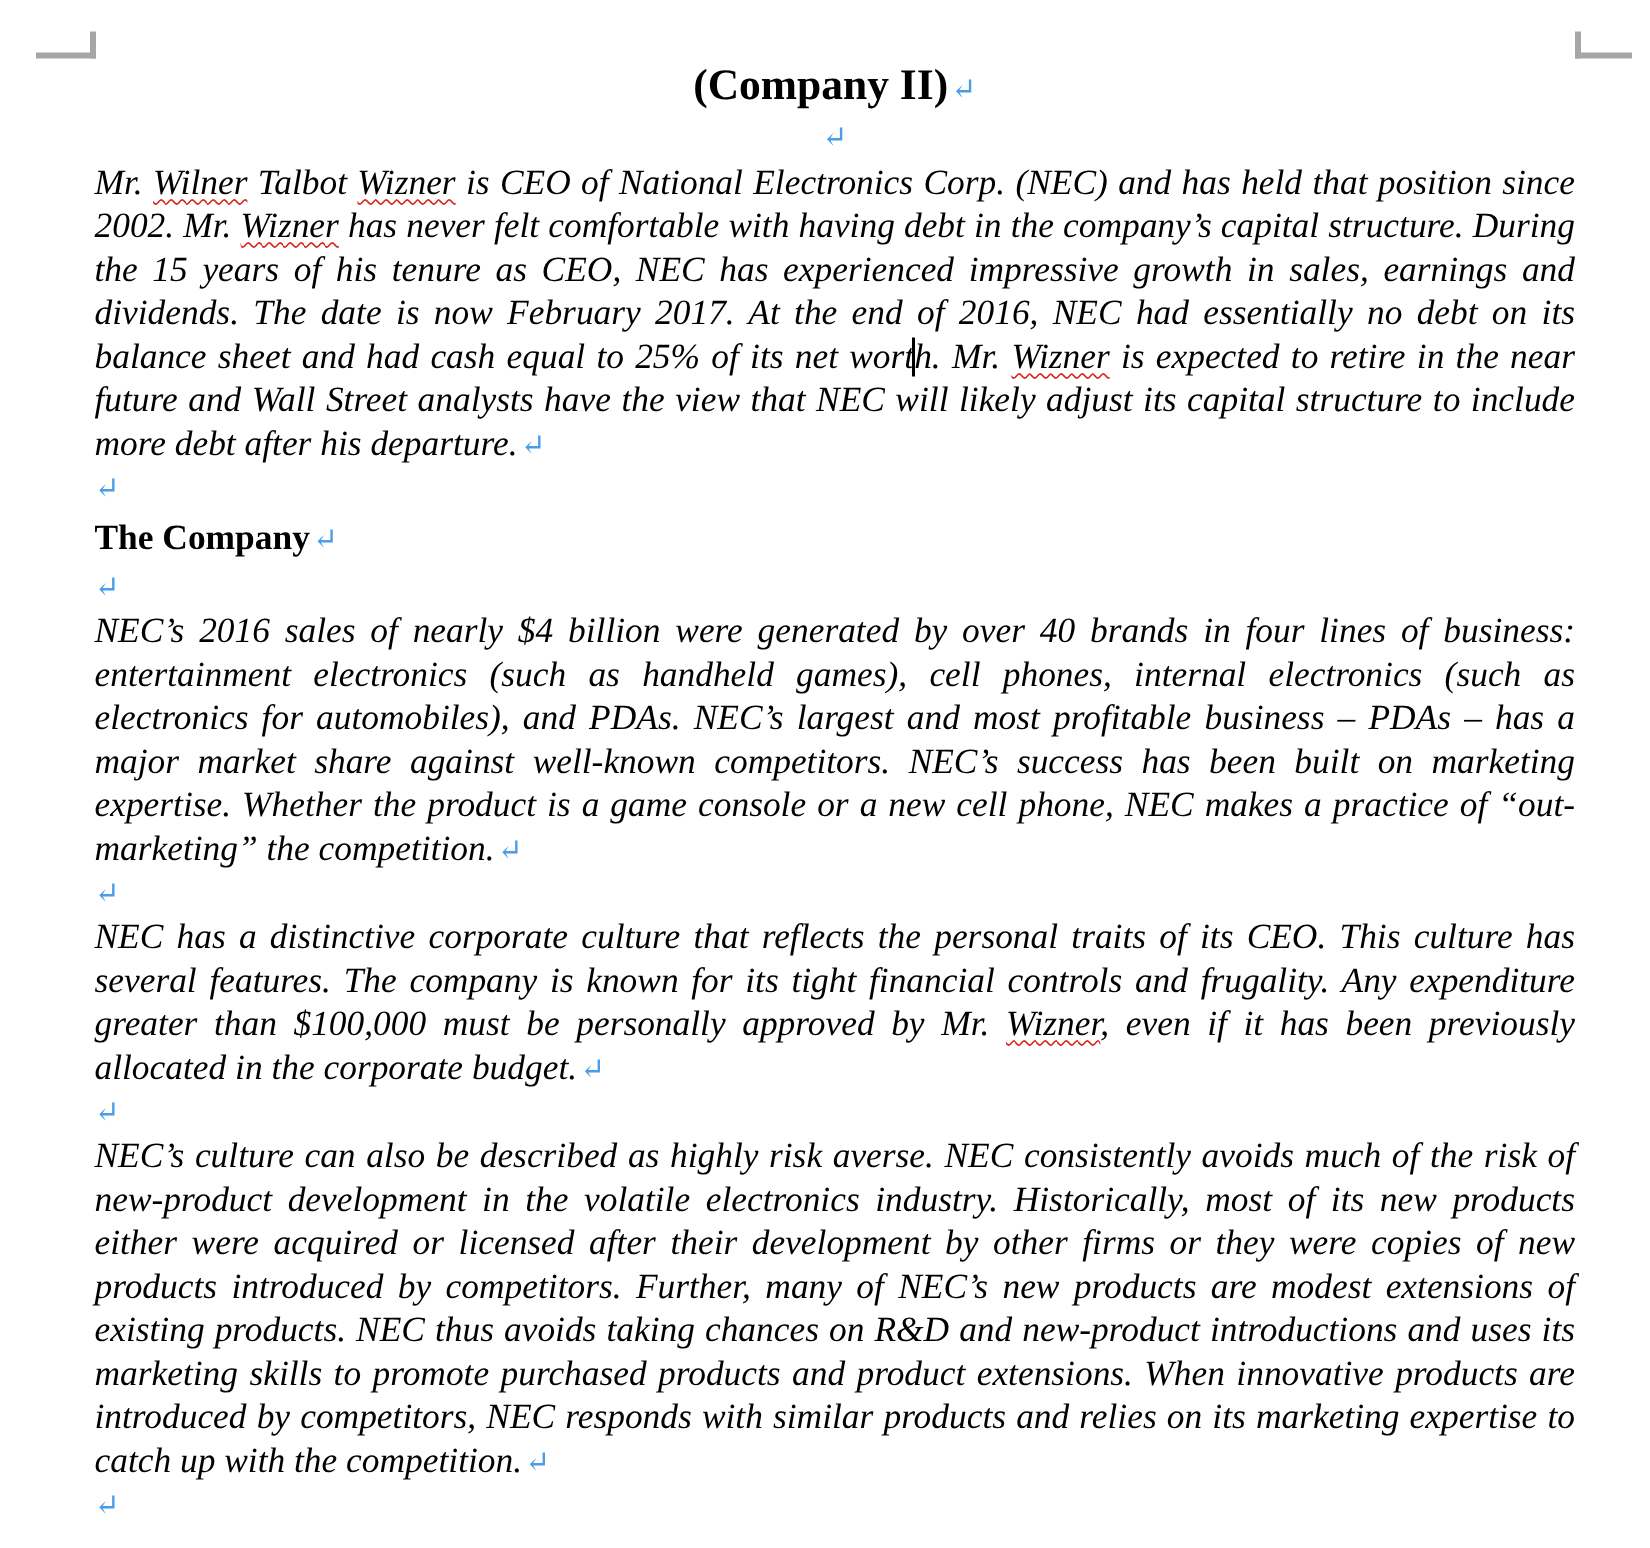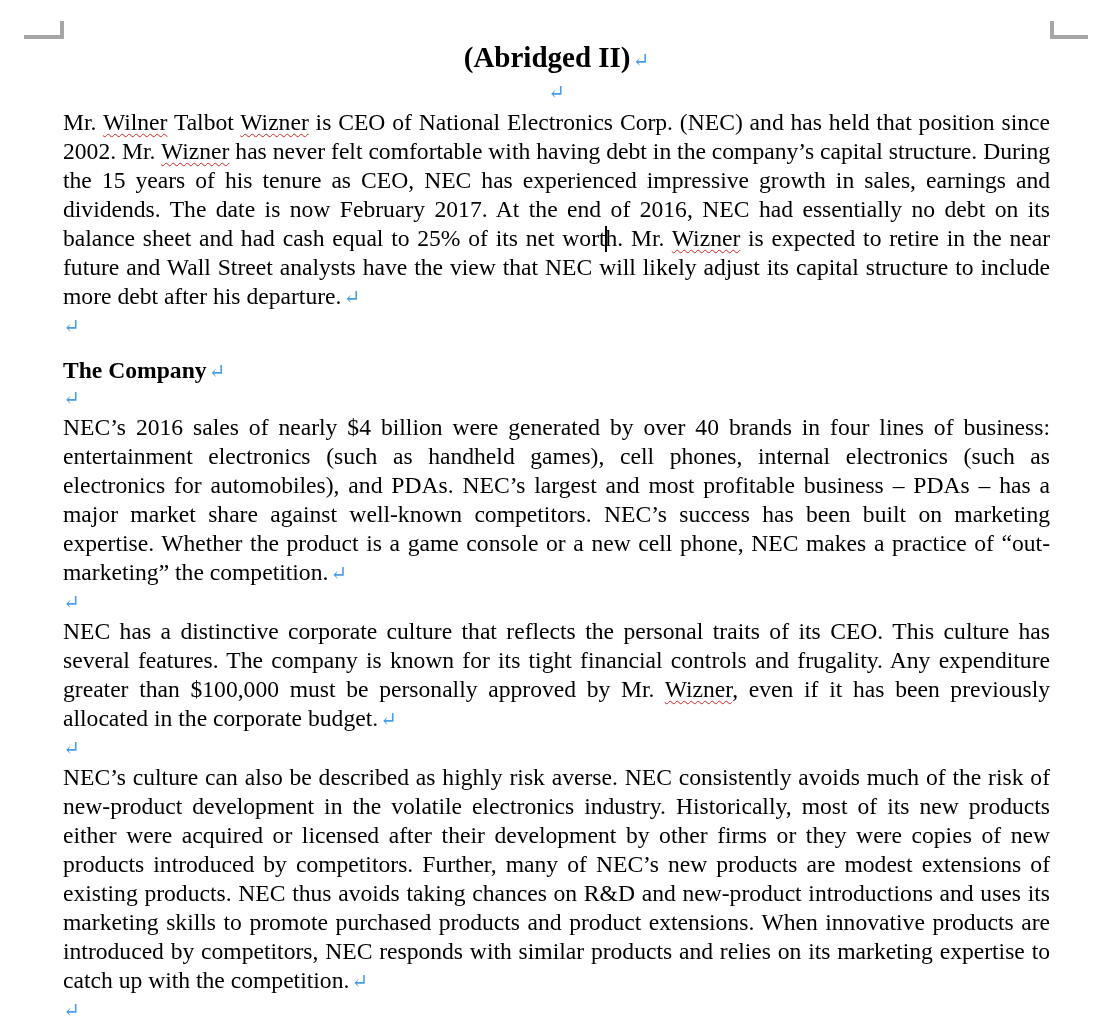--- a/index.html
+++ b/index.html
@@ -2,38 +2,38 @@
 <html><head>
 <meta charset="utf-8">
 <style>
   html, body { margin: 0; padding: 0; background: #ffffff; }
   body { width: 1100px; height: 1032px; overflow: hidden; position: relative;
          font-family: "Liberation Serif", "DejaVu Serif", serif; color: #000; }
   .crop { position: absolute; background: #a6a6a6; }
   .page { position: absolute; left: 63px; top: 40px; width: 987px; }
   .title { text-align: center; font-weight: bold; font-size: 29px; line-height: 34px; }
   .pm { color: #4a9ee8; font-weight: normal; font-size: 20px; margin-left: 2px; }
-  .para { font-size: 23.6px; line-height: 29px; text-align: justify; text-align-last: left; margin: 0; }
+  .para { font-size: 23.6px; line-height: 29px; text-align: justify; text-align-last: left; margin: 0; font-style: italic; }
   .empty { height: 29px; font-size: 20px; line-height: 29px; color: #4a9ee8; }
   .empty.center { text-align: center; height: 31px; line-height: 31px; }
-  .heading { font-weight: bold; font-size: 23.6px; line-height: 26px; margin-top: 16px; }
+  .heading { font-weight: bold; font-size: 23.6px; line-height: 36px; }
   .spell { text-decoration: underline wavy #d8231f; text-decoration-thickness: 1px; text-underline-offset: 3px; }
   .caret { display: inline-block; width: 0; border-left: 2px solid #000; height: 26px; vertical-align: -6px; margin: 0 -1px; }
 </style>
 </head>
 <body>
 
 <div class="crop" style="left:24px;top:35px;width:40px;height:4px;"></div>
 <div class="crop" style="left:60px;top:21px;width:4px;height:18px;"></div>
 <div class="crop" style="left:1050px;top:35px;width:38px;height:4px;"></div>
 <div class="crop" style="left:1050px;top:21px;width:4px;height:18px;"></div>
 
 <div class="page">
   <div class="title">
-    <span>(Abridged II)</span><span class="pm">↵</span>
+    <span>(Company II)</span><span class="pm">↵</span>
   </div>
   <div class="empty center"><span>↵</span></div>
 
   <p class="para"><span>Mr. </span><span class="spell">Wilner</span><span> Talbot </span><span class="spell">Wizner</span><span> is CEO of National Electronics Corp. (NEC) and has held that position since 2002.  Mr. </span><span class="spell">Wizner</span><span> has never felt comfortable with having debt in the company’s capital structure.  During the 15 years of his tenure as CEO, NEC has experienced impressive growth in sales, earnings and dividends.  The date is now February 2017.  At the end of 2016, NEC had essentially no debt on its balance sheet and had cash equal to 25% of its net wort</span><span class="caret"></span><span>h.  Mr. </span><span class="spell">Wizner</span><span> is expected to retire in the near future and Wall Street analysts have the view that NEC will likely adjust its capital structure to include more debt after his departure.</span><span class="pm">↵</span></p>
   <div class="empty"><span>↵</span></div>
 
   <div class="heading"><span>The Company</span><span class="pm">↵</span></div>
   <div class="empty"><span>↵</span></div>
 
   <p class="para"><span>NEC’s 2016 sales of nearly $4 billion were generated by over 40 brands in four lines of business: entertainment electronics (such as handheld games), cell phones, internal electronics (such as electronics for automobiles), and PDAs.  NEC’s largest and most profitable business – PDAs – has a major market share against well-known competitors.  NEC’s success has been built on marketing expertise.  Whether the product is a game console or a new cell phone, NEC makes a practice of “out-marketing” the competition.</span><span class="pm">↵</span></p>

